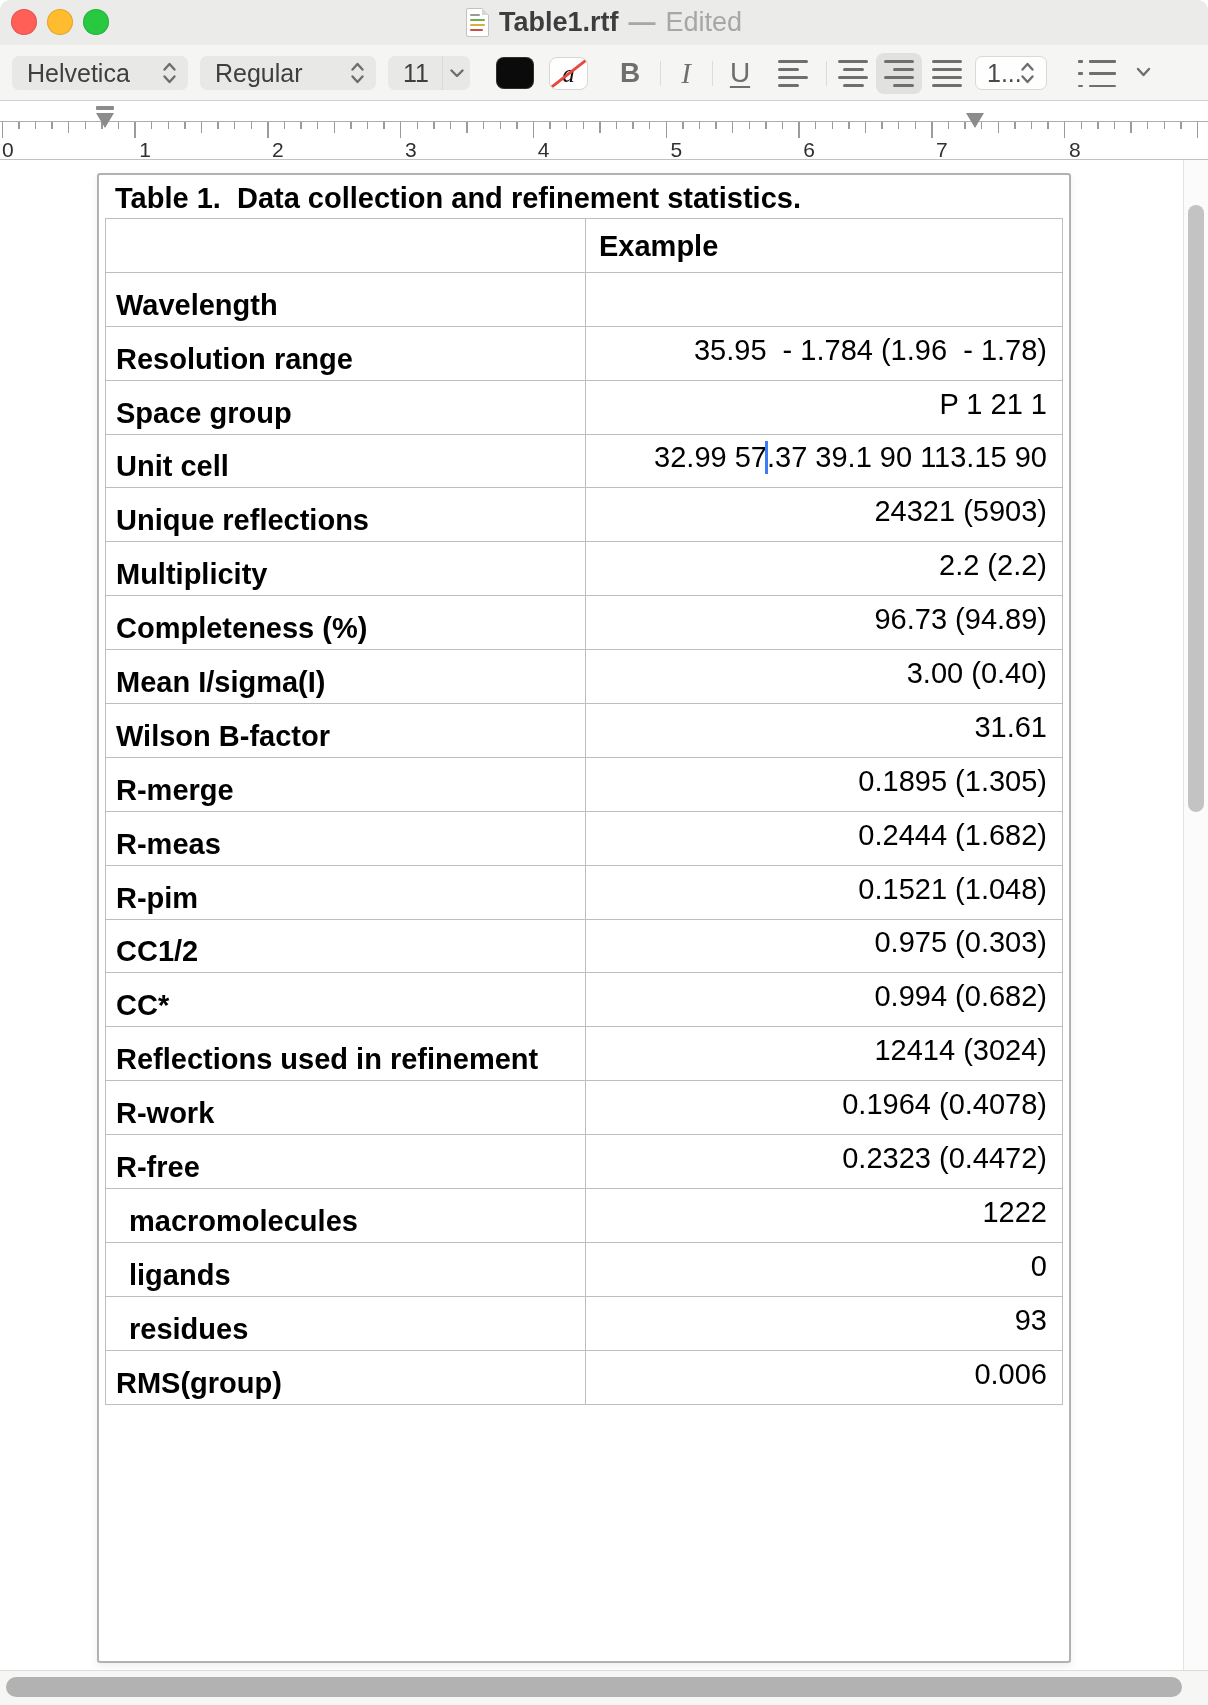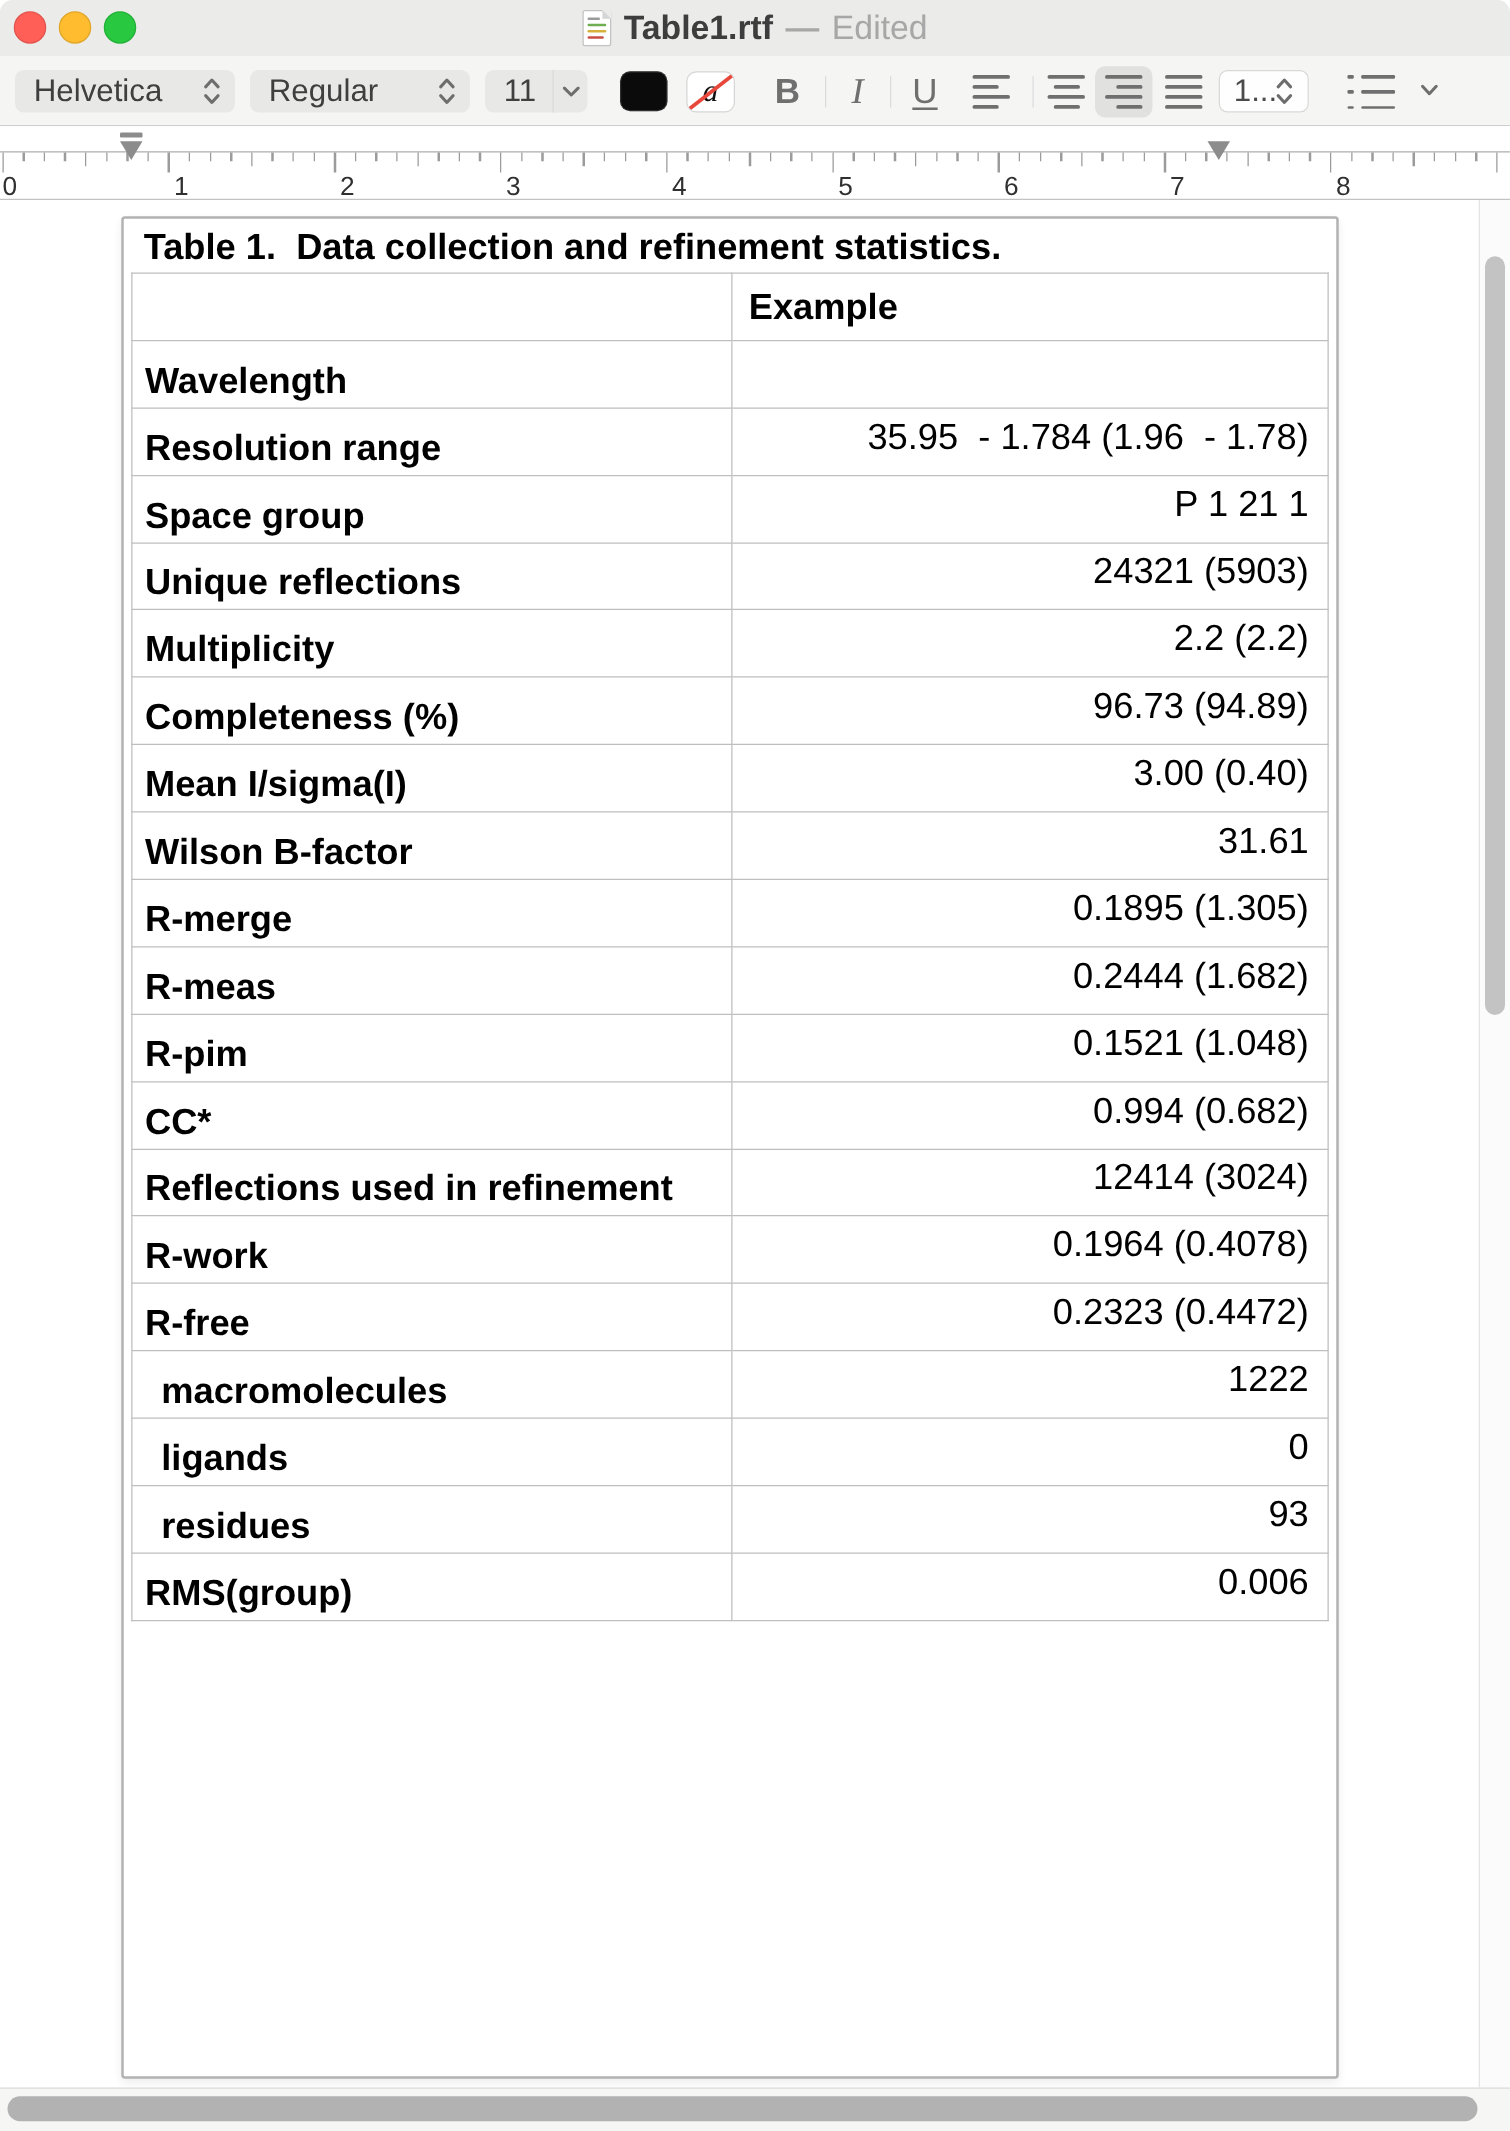--- a/index.html
+++ b/index.html
@@ -343,20 +343,24 @@
           </tr>
           <tr>
             <td class="label">Resolution range</td>
             <td class="value">35.95  - 1.784 (1.96  - 1.78)</td>
           </tr>
           <tr>
             <td class="label">Space group</td>
             <td class="value">P 1 21 1</td>
           </tr>
           <tr>
+            <td class="label">Unit cell</td>
+            <td class="value"><span>32.99 57</span><span class="caret" style="background: rgb(62, 124, 247);"></span><span>.37 39.1 90 113.15 90</span></td>
+          </tr>
+          <tr>
             <td class="label">Unique reflections</td>
             <td class="value">24321 (5903)</td>
           </tr>
           <tr>
             <td class="label">Multiplicity</td>
             <td class="value">2.2 (2.2)</td>
           </tr>
           <tr>
             <td class="label">Completeness (%)</td>
             <td class="value">96.73 (94.89)</td>
@@ -375,20 +379,24 @@
           </tr>
           <tr>
             <td class="label">R-meas</td>
             <td class="value">0.2444 (1.682)</td>
           </tr>
           <tr>
             <td class="label">R-pim</td>
             <td class="value">0.1521 (1.048)</td>
           </tr>
           <tr>
+            <td class="label">CC1/2</td>
+            <td class="value">0.975 (0.303)</td>
+          </tr>
+          <tr>
             <td class="label">CC*</td>
             <td class="value">0.994 (0.682)</td>
           </tr>
           <tr>
             <td class="label">Reflections used in refinement</td>
             <td class="value">12414 (3024)</td>
           </tr>
           <tr>
             <td class="label">R-work</td>
             <td class="value">0.1964 (0.4078)</td>

